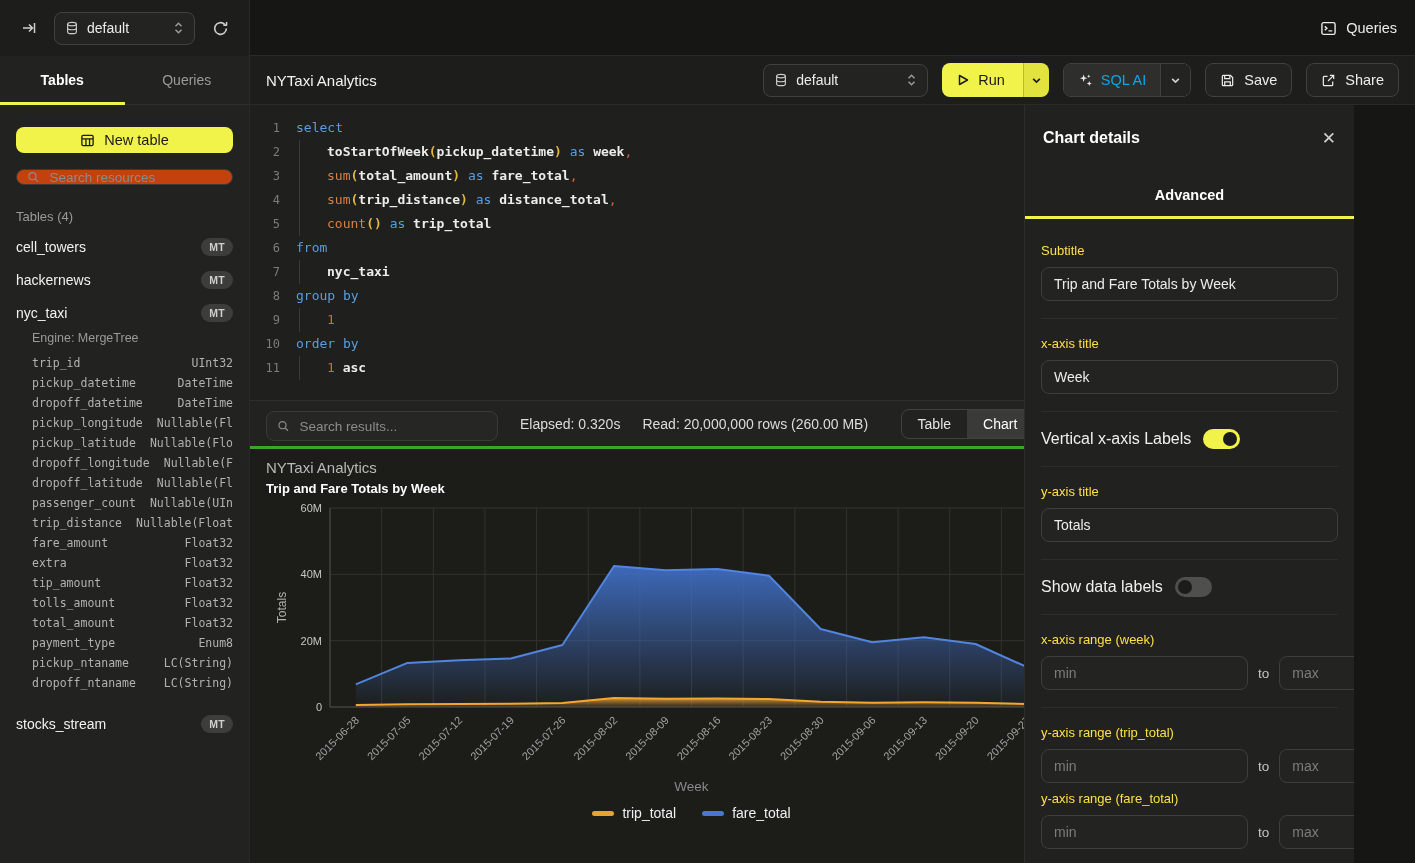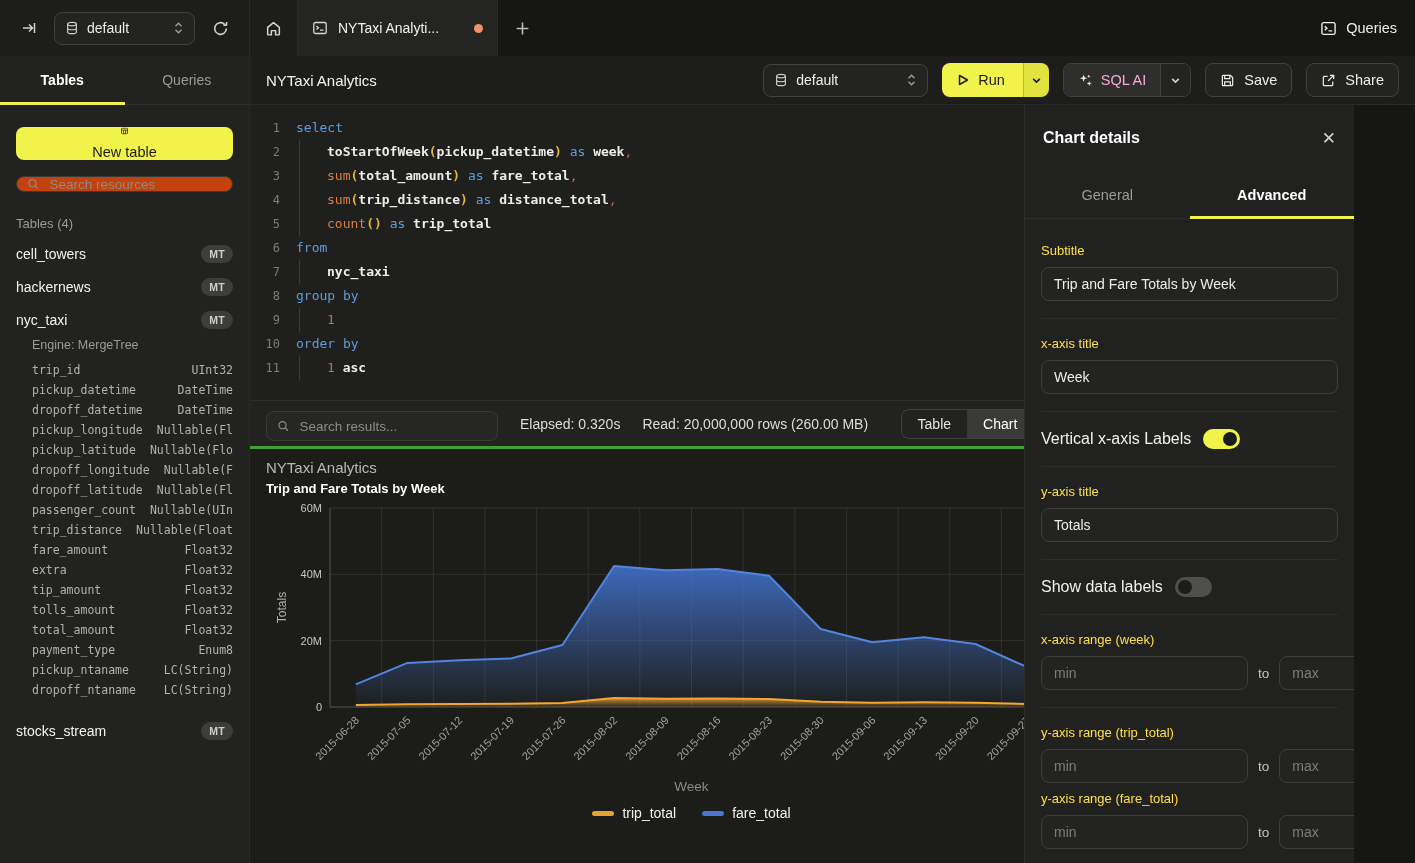--- a/index.html
+++ b/index.html
@@ -21,21 +21,21 @@
   .plus-tab{width:48px;display:flex;align-items:center;justify-content:center;color:#bdbdbb;font-size:20px;cursor:pointer;}
   .topbar-right{position:absolute;right:18px;top:0;height:56px;display:flex;align-items:center;gap:9px;color:#ececea;font-size:14.5px;cursor:pointer;}
 
   
   .sidebar{position:absolute;left:0;top:56px;width:250px;height:807px;background:#222221;border-right:1px solid #2a2a28;}
   .side-tabs{display:flex;height:49px;border-bottom:1px solid #2e2e2c;}
   .side-tab{flex:1;display:flex;align-items:center;justify-content:center;font-size:14px;color:#9a9a98;cursor:pointer;position:relative;}
   .side-tab.active{color:#fff;font-weight:700;}
   .side-tab.active::after{content:"";position:absolute;left:0;right:0;bottom:-1px;height:3px;background:#f2f34a;}
   .side-body{padding:12px 16px 0 16px;}
-  .new-table-btn{display:flex;align-items:center;justify-content:center;gap:9px;height:33px;background:#f2f34a;color:#1b1b1a;border-radius:8px;font-size:14.5px;font-weight:500;cursor:pointer;flex-direction:column;}
+  .new-table-btn{display:flex;align-items:center;justify-content:center;gap:9px;height:26px;background:#f2f34a;color:#1b1b1a;border-radius:8px;font-size:14.5px;font-weight:500;cursor:pointer;}
   .search-box{margin-top:16px;display:flex;align-items:center;gap:8px;height:16px;padding:0 10px;background:#c2410c;border:1px solid #3a3a38;border-radius:8px;color:#8c8c8a;}
   .search-box input{background:transparent;border:none;outline:none;color:#e8e8e8;font-size:13.5px;width:100%;font-family:"Liberation Sans",sans-serif;}
   .search-box input::placeholder{color:#8c8c8a;}
   .section-label{margin-top:24px;font-size:13px;color:#9a9a98;}
   .tbl-row{display:flex;align-items:center;justify-content:space-between;height:33px;cursor:pointer;}
   .tbl-name{font-size:14px;font-weight:500;color:#f2f2f0;}
   .badge{background:#3d3d3b;color:#cfcfcd;font-size:10.5px;font-weight:700;border-radius:10px;padding:3px 8px;letter-spacing:.3px;}
   .engine-note{font-size:12.5px;color:#9a9a98;margin:2px 0 8px 16px;}
   .col-row{display:flex;justify-content:space-between;font-family:"DejaVu Sans Mono",monospace;font-size:11.5px;color:#b2b2b0;line-height:20px;padding-left:16px;}
   .col-type{color:#b2b2b0;}
@@ -43,21 +43,21 @@
 
   
   .main-header{position:absolute;left:250px;top:56px;width:1165px;height:49px;background:#1d1d1c;border-bottom:1px solid #2a2a28;display:flex;align-items:center;padding:0 16px;}
   .qtitle{font-size:15px;color:#f2f2f0;}
   .mh-spacer{flex:1;}
   .mh-controls{display:flex;align-items:center;gap:14px;}
   .run-btn{display:flex;align-items:stretch;height:34px;border-radius:8px;overflow:hidden;cursor:pointer;}
   .run-main{display:flex;align-items:center;gap:8px;background:#f2f34a;color:#1c1c1a;font-size:14.5px;font-weight:500;padding:0 18px 0 14px;}
   .run-caret{display:flex;align-items:center;justify-content:center;width:26px;background:#e2e33e;border-left:1px solid rgba(0,0,0,.18);color:#1c1c1a;}
   .split-btn{display:flex;align-items:stretch;height:34px;border:1px solid #414140;border-radius:8px;overflow:hidden;cursor:pointer;}
-  .split-main{display:flex;align-items:center;gap:8px;background:#2e2e2d;padding:0 14px;font-size:14.5px;color:#f9a8d4;}
+  .split-main{display:flex;align-items:center;gap:8px;background:#2e2e2d;padding:0 14px;font-size:14.5px;color:#0ea5e9;}
   .split-caret{display:flex;align-items:center;justify-content:center;width:30px;background:#232322;border-left:1px solid #414140;color:#cfcfcd;}
   .ghost-btn{display:flex;align-items:center;gap:9px;height:34px;padding:0 14px;border:1px solid #414140;border-radius:8px;background:#232322;color:#ececea;font-size:14.5px;cursor:pointer;}
 
   
   .editor{position:absolute;left:250px;top:105px;width:835px;height:295px;background:#1f1f1e;padding-top:11px;overflow:hidden;}
   .cl{display:flex;height:24px;line-height:24px;font-family:"DejaVu Sans Mono",monospace;font-size:13px;}
   .ln{width:30px;text-align:right;color:#7c7c7a;font-size:12px;flex:0 0 auto;user-select:none;}
   .ct{position:relative;flex:1;margin-left:16px;white-space:pre;}
   .ct.ind{padding-left:31px;}
   .ct .guide{position:absolute;left:3px;top:0;bottom:0;width:1px;background:#3a3a38;}
@@ -129,40 +129,20 @@
       <svg width="11" height="14" viewBox="0 0 10 14" fill="none" stroke="#9a9a98" stroke-width="1.5">
           <path d="M2 5.2L5 2.2 8 5.2M2 8.8L5 11.8 8 8.8"></path>
         </svg>
     </div>
     <span class="icon-btn">
       <svg width="17" height="17" viewBox="0 0 16 16" fill="none" stroke="#cfcfcd" stroke-width="1.5">
           <path d="M13.5 8a5.5 5.5 0 1 1-1.6-3.9"></path>
           <path d="M13.7 1.8v3h-3" stroke-linejoin="round"></path>
         </svg>
     </span>
-  </div>
-  <div class="tabstrip">
-    <div class="home-tab">
-      <svg width="17" height="17" viewBox="0 0 16 16" fill="none" stroke="#d6d6d4" stroke-width="1.4">
-          <path d="M2.5 7L8 2.5 13.5 7v6.3a.7.7 0 0 1-.7.7H10v-4H6v4H3.2a.7.7 0 0 1-.7-.7z" stroke-linejoin="round"></path>
-        </svg>
-    </div>
-    <div class="query-tab">
-      <svg width="16" height="16" viewBox="0 0 16 16" fill="none" stroke="#d6d6d4" stroke-width="1.3">
-          <rect x="1.8" y="2.5" width="12.4" height="11" rx="1.6"></rect>
-          <path d="M4.5 6l2 1.8-2 1.8M8 10.2h3.5"></path>
-        </svg>
-      <span class="t-label">NYTaxi Analyti...</span>
-      <span class="dot" id="unsaved-dot" style="background: rgb(239, 145, 105);"></span>
-    </div>
-    <div class="plus-tab">
-      <svg width="15" height="15" viewBox="0 0 14 14" fill="none" stroke="#bdbdbb" stroke-width="1.5">
-          <path d="M7 1.5v11M1.5 7h11"></path>
-        </svg>
-    </div>
   </div>
   <div class="topbar-right">
     <svg width="17" height="17" viewBox="0 0 16 16" fill="none" stroke="#ececea" stroke-width="1.3">
         <rect x="1.8" y="2.5" width="12.4" height="11" rx="1.6"></rect>
         <path d="M4.5 6l2 1.8-2 1.8M8 10.2h3.5"></path>
       </svg>
     <span>Queries</span>
   </div>
 </div>
 
@@ -470,21 +450,20 @@
       </span>
     </div>
 </div>
 
 <div class="rpanel">
   <div class="rp-header">
     <span class="rp-title">Chart details</span>
     <span class="rp-close">✕</span>
   </div>
   <div class="rp-tabs">
-    <div class="rp-tab">General</div>
     <div class="rp-tab active">Advanced</div>
   </div>
   <div class="rp-body">
     <div class="f-label">Subtitle</div>
     <input class="f-input" type="text" value="Trip and Fare Totals by Week" style="">
     <div class="divider"></div>
     <div class="f-label">x-axis title</div>
     <input class="f-input" type="text" value="Week" style="">
     <div class="divider"></div>
     <div class="toggle-row">

